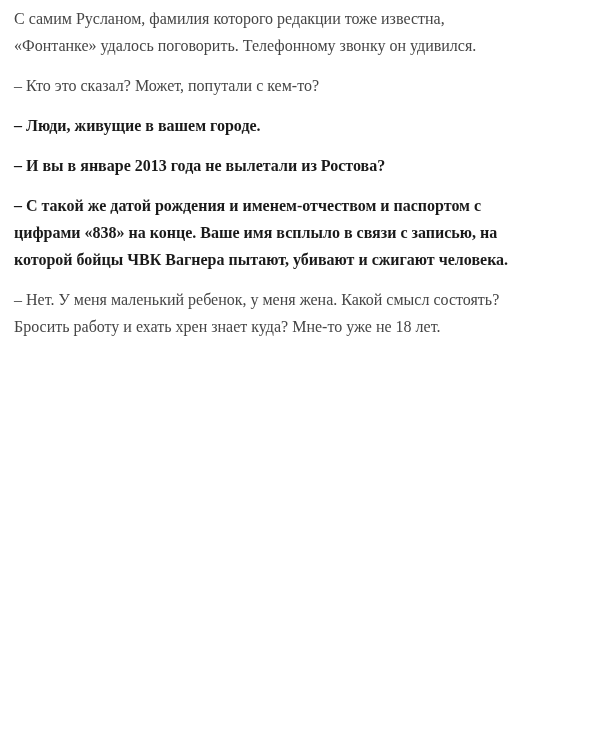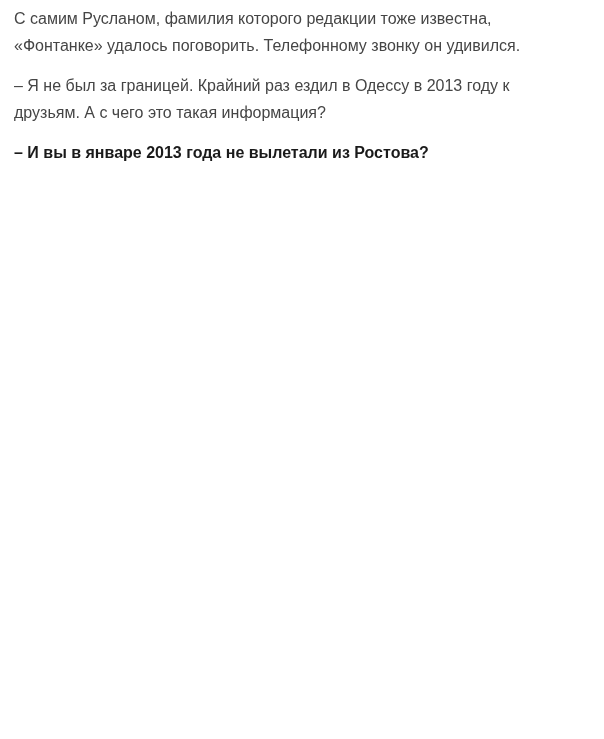--- a/index.html
+++ b/index.html
@@ -15,36 +15,41 @@
   body {
     width: 604px;
     height: 739px;
     overflow: hidden;
     box-sizing: border-box;
   }
   .article-body {
     box-sizing: border-box;
     width: 604px;
     padding: 5px 8px 0 14px;
-    font-family: Liberation Sans, sans-serif;
+    font-family: Liberation Serif, serif;
     font-size: 16px;
     line-height: 27px;
     color: var(--body-text);
   }
   .article-body p {
     margin: 0 0 13px 0;
     white-space: pre-line; 
   }
   .article-body p.question {
     font-weight: 700;
     color: var(--question-text);
   }
 </style>
 </head>
 <body>
 
 <div class="article-body">
   <p>С самим Русланом, фамилия которого редакции тоже известна,
 «Фонтанке» удалось поговорить. Телефонному звонку он удивился.</p>
-  <p>– Я не был за границей. Крайний раз ездил в Одессу в 2013 году к
-друзьям. А с чего это такая информация?</p>
+  <p>– Кто это сказал? Может, попутали с кем-то?</p>
+  <p class="question">– Люди, живущие в вашем городе.</p>
   <p class="question">– И вы в январе 2013 года не вылетали из Ростова?</p>
+  <p class="question">– С такой же датой рождения и именем-отчеством и паспортом с
+цифрами «838» на конце. Ваше имя всплыло в связи с записью, на
+которой бойцы ЧВК Вагнера пытают, убивают и сжигают человека.</p>
+  <p>– Нет. У меня маленький ребенок, у меня жена. Какой смысл состоять?
+Бросить работу и ехать хрен знает куда? Мне-то уже не 18 лет.</p>
 </div>
 
 </body></html>

